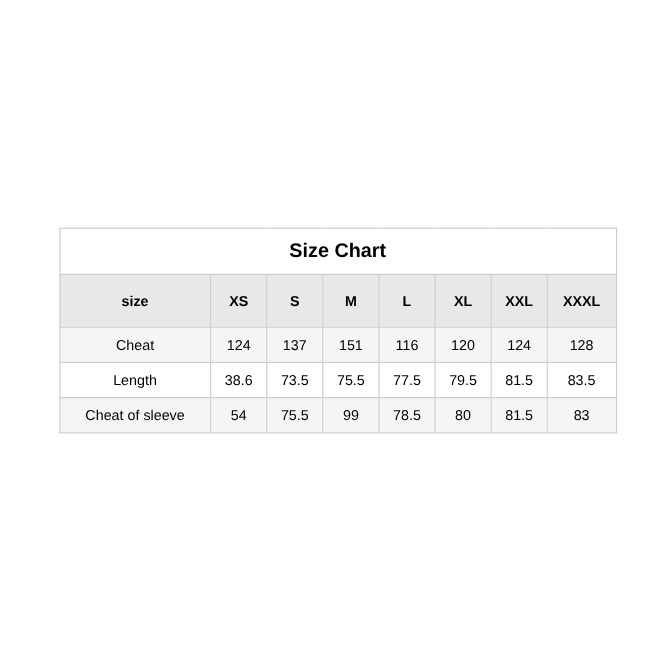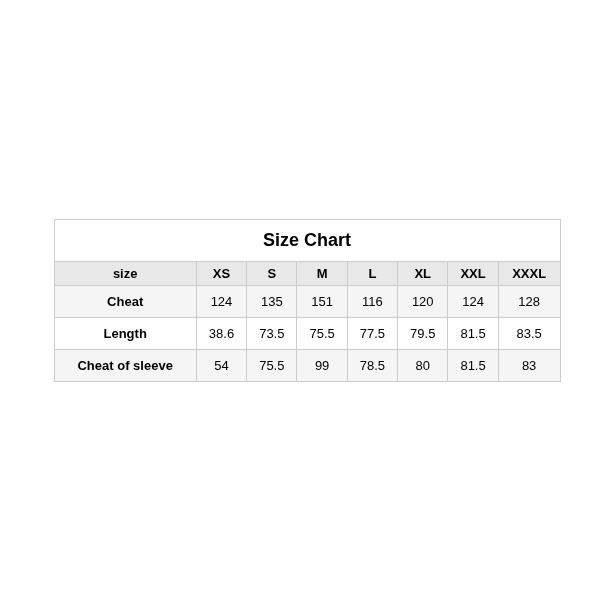--- a/index.html
+++ b/index.html
@@ -35,42 +35,42 @@
       font-weight: bold;
       padding: 10px 8px;
       background: #ffffff;
       border: 1px solid #cccccc;
     }
 
     .header-row td {
       text-align: center;
       font-size: 13px;
       font-weight: bold;
-      padding: 4px 6px;
+      padding: 16px 6px;
       background: #e8e8e8;
       border: 1px solid #cccccc;
     }
 
     .data-row td {
       text-align: center;
       font-size: 13px;
       padding: 8px 6px;
       border: 1px solid #cccccc;
     }
 
     .data-row:nth-child(odd) td {
       background: #f5f5f5;
     }
 
     .data-row:nth-child(even) td {
       background: #ffffff;
     }
 
     .label-cell {
-      font-weight: bold;
+      font-weight: normal;
       text-align: center;
     }
   </style>
 </head>
 <body>
 
 <div class="container">
   <table class="size-chart-table">
     <thead>
       <tr class="title-row">
@@ -84,21 +84,21 @@
         <td>L</td>
         <td>XL</td>
         <td>XXL</td>
         <td>XXXL</td>
       </tr>
     </thead>
     <tbody id="table-body">
     <tr class="data-row">
           <td class="label-cell">Cheat</td>
           <td>124</td>
-          <td>135</td>
+          <td>137</td>
           <td>151</td>
           <td>116</td>
           <td>120</td>
           <td>124</td>
           <td>128</td>
         </tr>
         <tr class="data-row">
           <td class="label-cell">Length</td>
           <td>38.6</td>
           <td>73.5</td>

